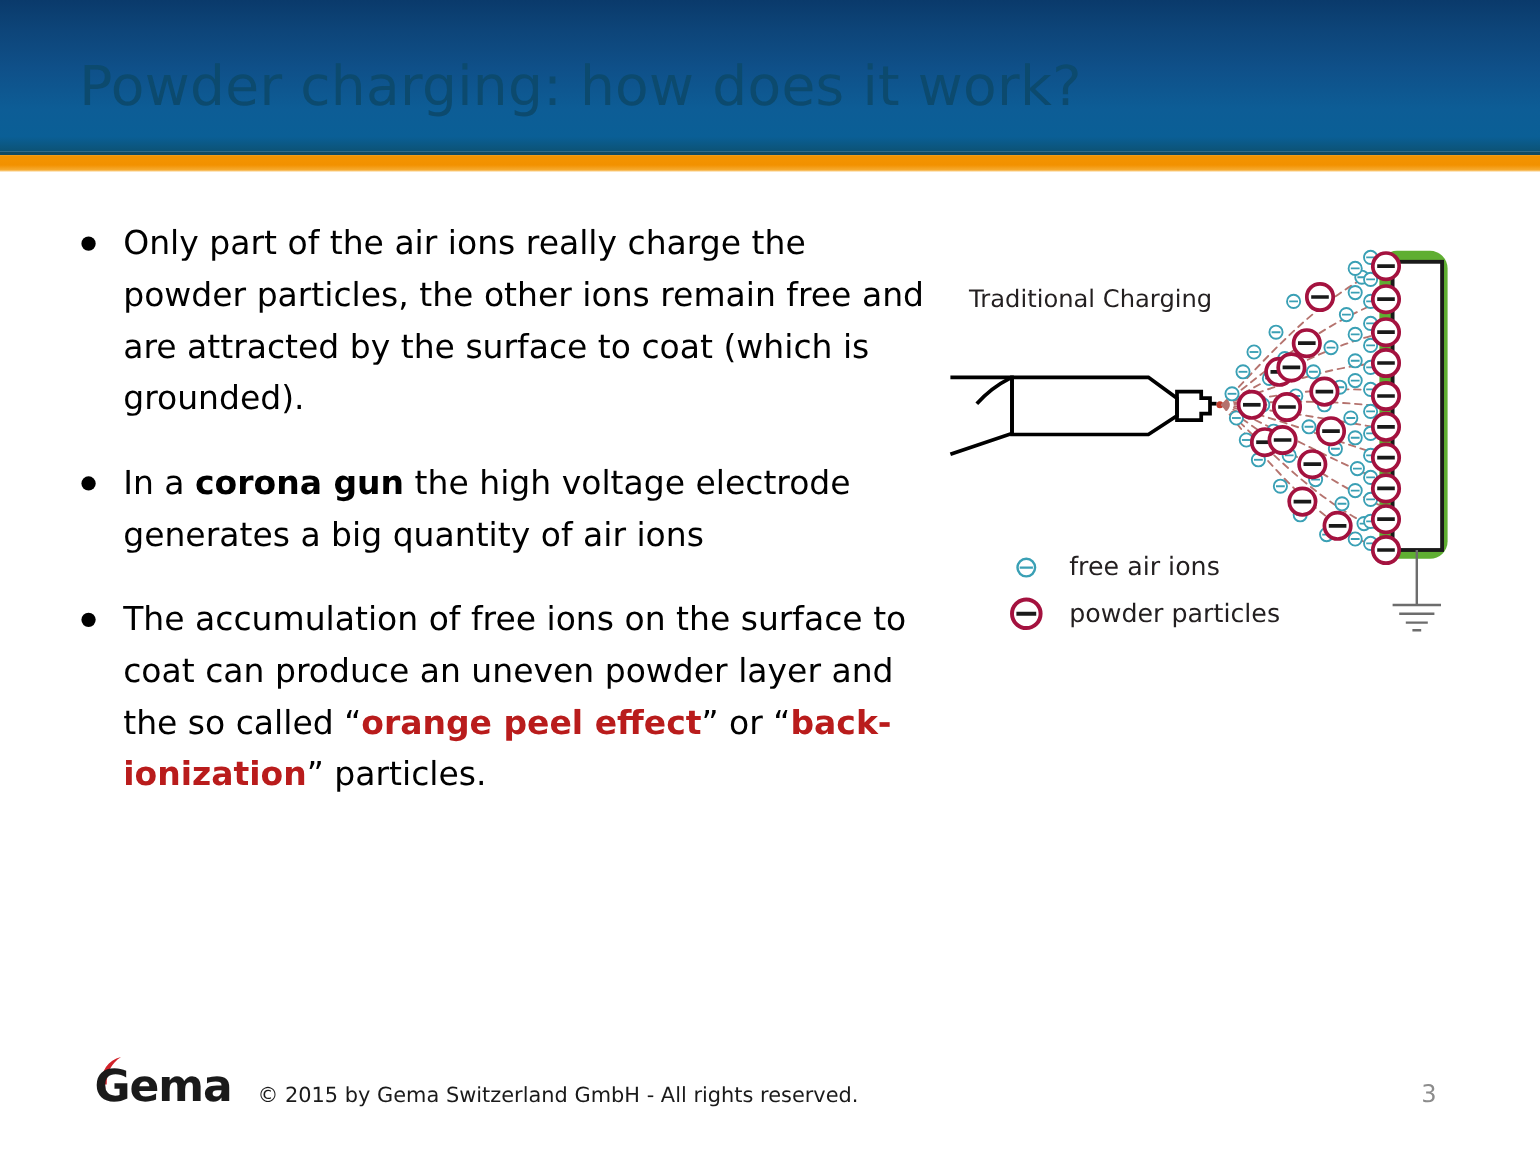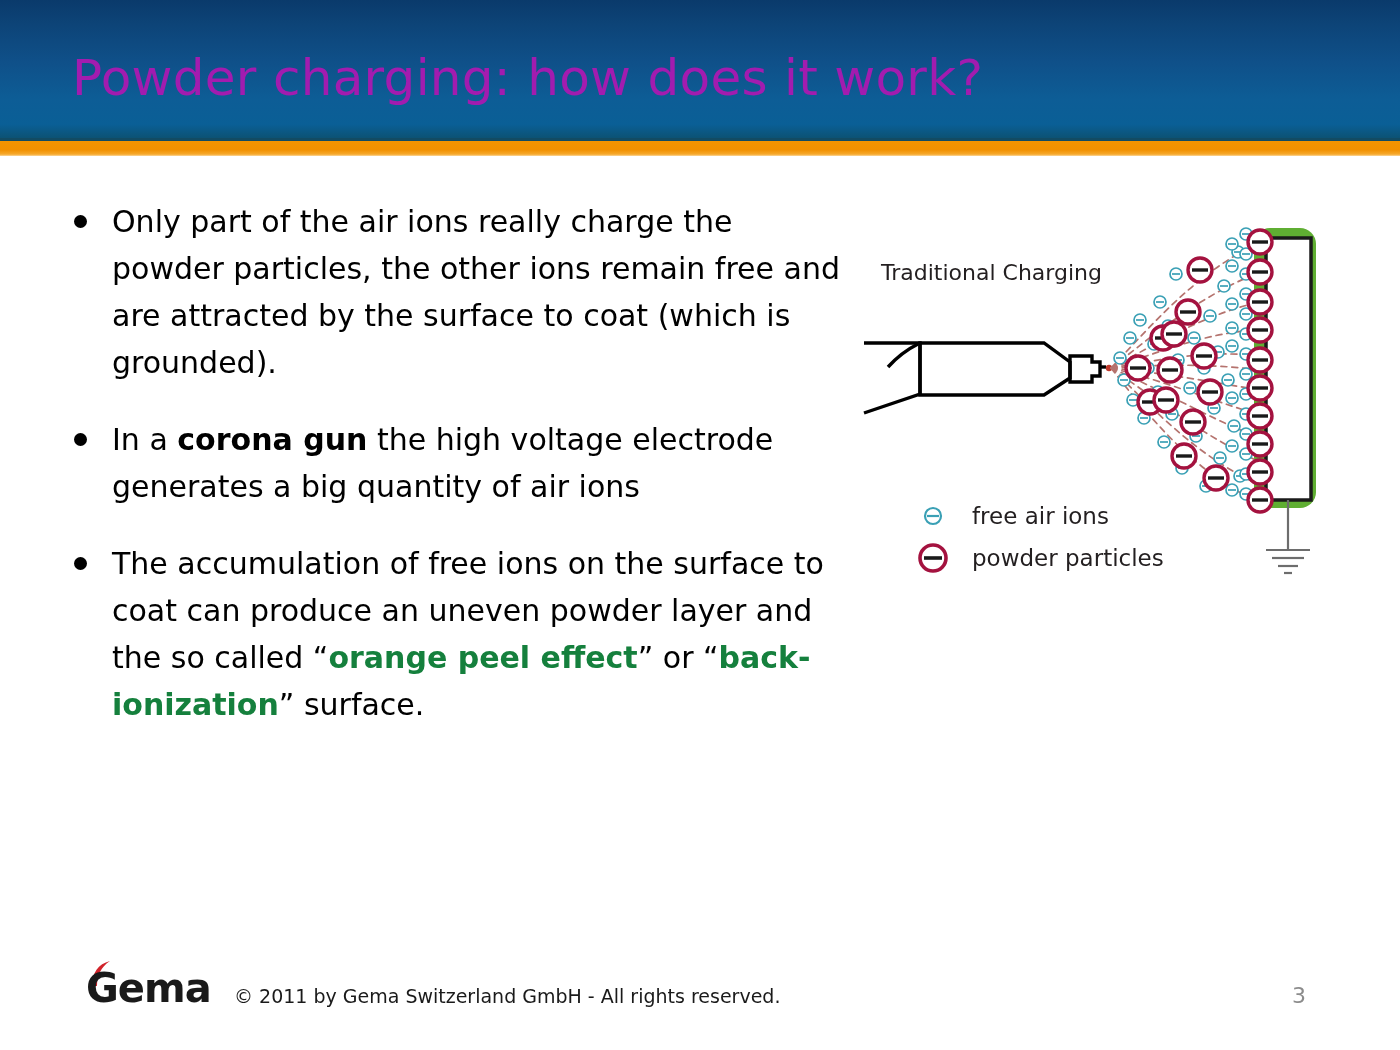--- a/index.html
+++ b/index.html
@@ -42,21 +42,21 @@
     width: 1400px;
     height: 15px;
     background: linear-gradient(180deg,#f49400 0%, #f29100 60%, #f6a92d 88%, #fbd79b 100%);
   }
   .slide-title {
     position: absolute;
     left: 72px;
     top: 52px;
     font-size: 50px;
     line-height: 1.05;
-    color: #a21caf;
+    color: #0c4a6e;
     font-family: "DejaVu Sans", sans-serif;
     font-weight: 400;
     letter-spacing: 0.3px;
     white-space: nowrap;
   }
 
   
   .bullets {
     position: absolute;
     left: 62px;
@@ -77,21 +77,21 @@
     position: absolute;
     left: 12px;
     top: 17px;
     width: 13px;
     height: 13px;
     background: #000000;
     border-radius: 50%;
   }
   .bullet b { font-weight: bold; }
   .hl {
-    color: #15803d;
+    color: #b91c1c;
     font-weight: bold;
   }
 
   
   .diagram {
     position: absolute;
     left: 848px;
     top: 210px;
     width: 480px;
     height: 380px;
@@ -192,21 +192,21 @@
     <span><span>Only part of the air ions really charge the powder particles, the other ions remain free and are attracted by the surface to coat (which is grounded).</span></span>
   </div>
 
   <div class="bullet">
     <span class="dot"></span>
     <span><span>In a </span><b>corona gun</b><span> the high voltage electrode generates a big quantity of air ions</span></span>
   </div>
 
   <div class="bullet">
     <span class="dot"></span>
-    <span><span>The accumulation of free ions on the surface to coat can produce an uneven powder layer and the so called “</span><span class="hl">orange peel effect</span><span>” or “</span><span class="hl">back-ionization</span><span>” surface.</span></span>
+    <span><span>The accumulation of free ions on the surface to coat can produce an uneven powder layer and the so called “</span><span class="hl">orange peel effect</span><span>” or “</span><span class="hl">back-ionization</span><span>” particles.</span></span>
   </div>
 
 </div>
 
 <div class="diagram">
   <svg width="480" height="380" viewBox="0 0 480 380" xmlns="http://www.w3.org/2000/svg">
 
     <g>
       <rect x="406" y="18" width="62" height="280" rx="16" ry="16" fill="#5fae32"></rect>
       <rect x="418" y="28" width="45" height="262" fill="#ffffff" stroke="#1a1a1a" stroke-width="3.5"></rect>
@@ -584,14 +584,14 @@
     <span class="legend-label">powder particles</span>
   </div>
 </div>
 
 <div class="logo">
   <svg class="logo-swoosh" viewBox="0 0 28 26" xmlns="http://www.w3.org/2000/svg">
     <path d="M4,25 C4,12 10,3 22,0 C13,6 9,14 9,25 Z" fill="#d1232a"></path>
   </svg>
   <div class="logo-text">Gema</div>
 </div>
-<div class="copyright">© 2011 by Gema Switzerland GmbH - All rights reserved.</div>
+<div class="copyright">© 2015 by Gema Switzerland GmbH - All rights reserved.</div>
 <div class="page-num">3</div>
 
 </body></html>

